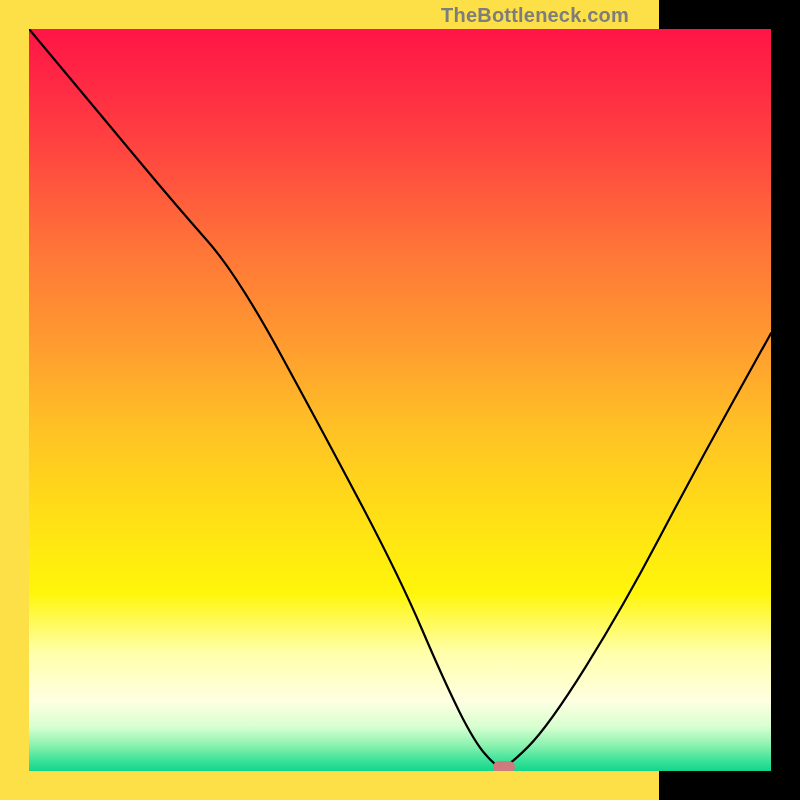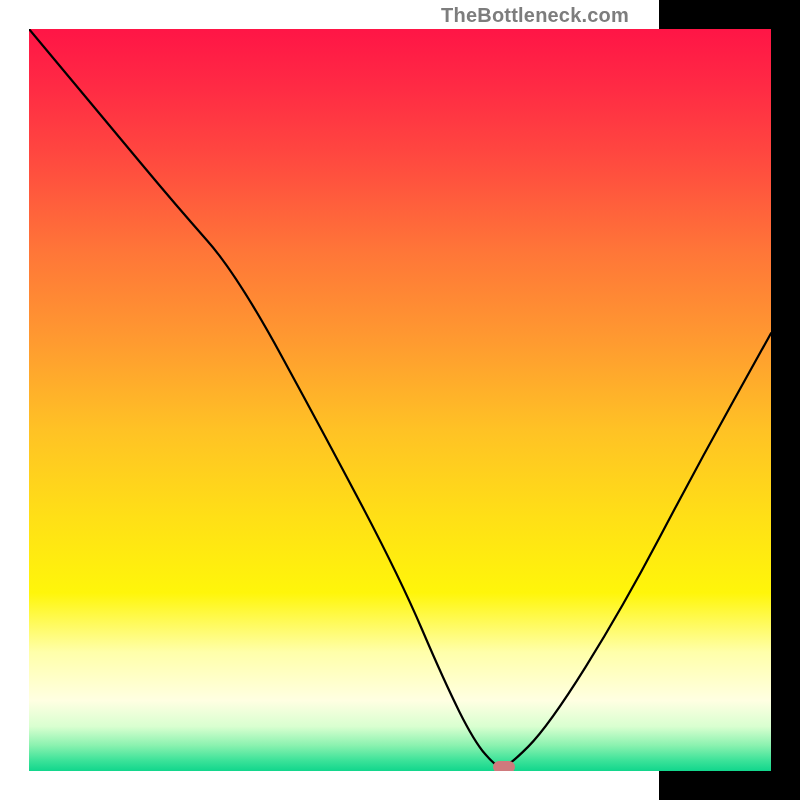--- a/index.html
+++ b/index.html
@@ -10,21 +10,21 @@
     background: #000;
     overflow: hidden;
     font-family: Arial, Helvetica, sans-serif;
   }
   .frame {
     position: absolute;
     left: 0;
     top: 0;
     width: 659px;
     height: 800px;
-    background: #ffffff;
+    background: #fde047;
   }
   .plot-area {
     position: absolute;
     left: 29px;
     top: 29px;
     width: 742px;
     height: 742px;
     overflow: hidden;
   }
   .gradient {

